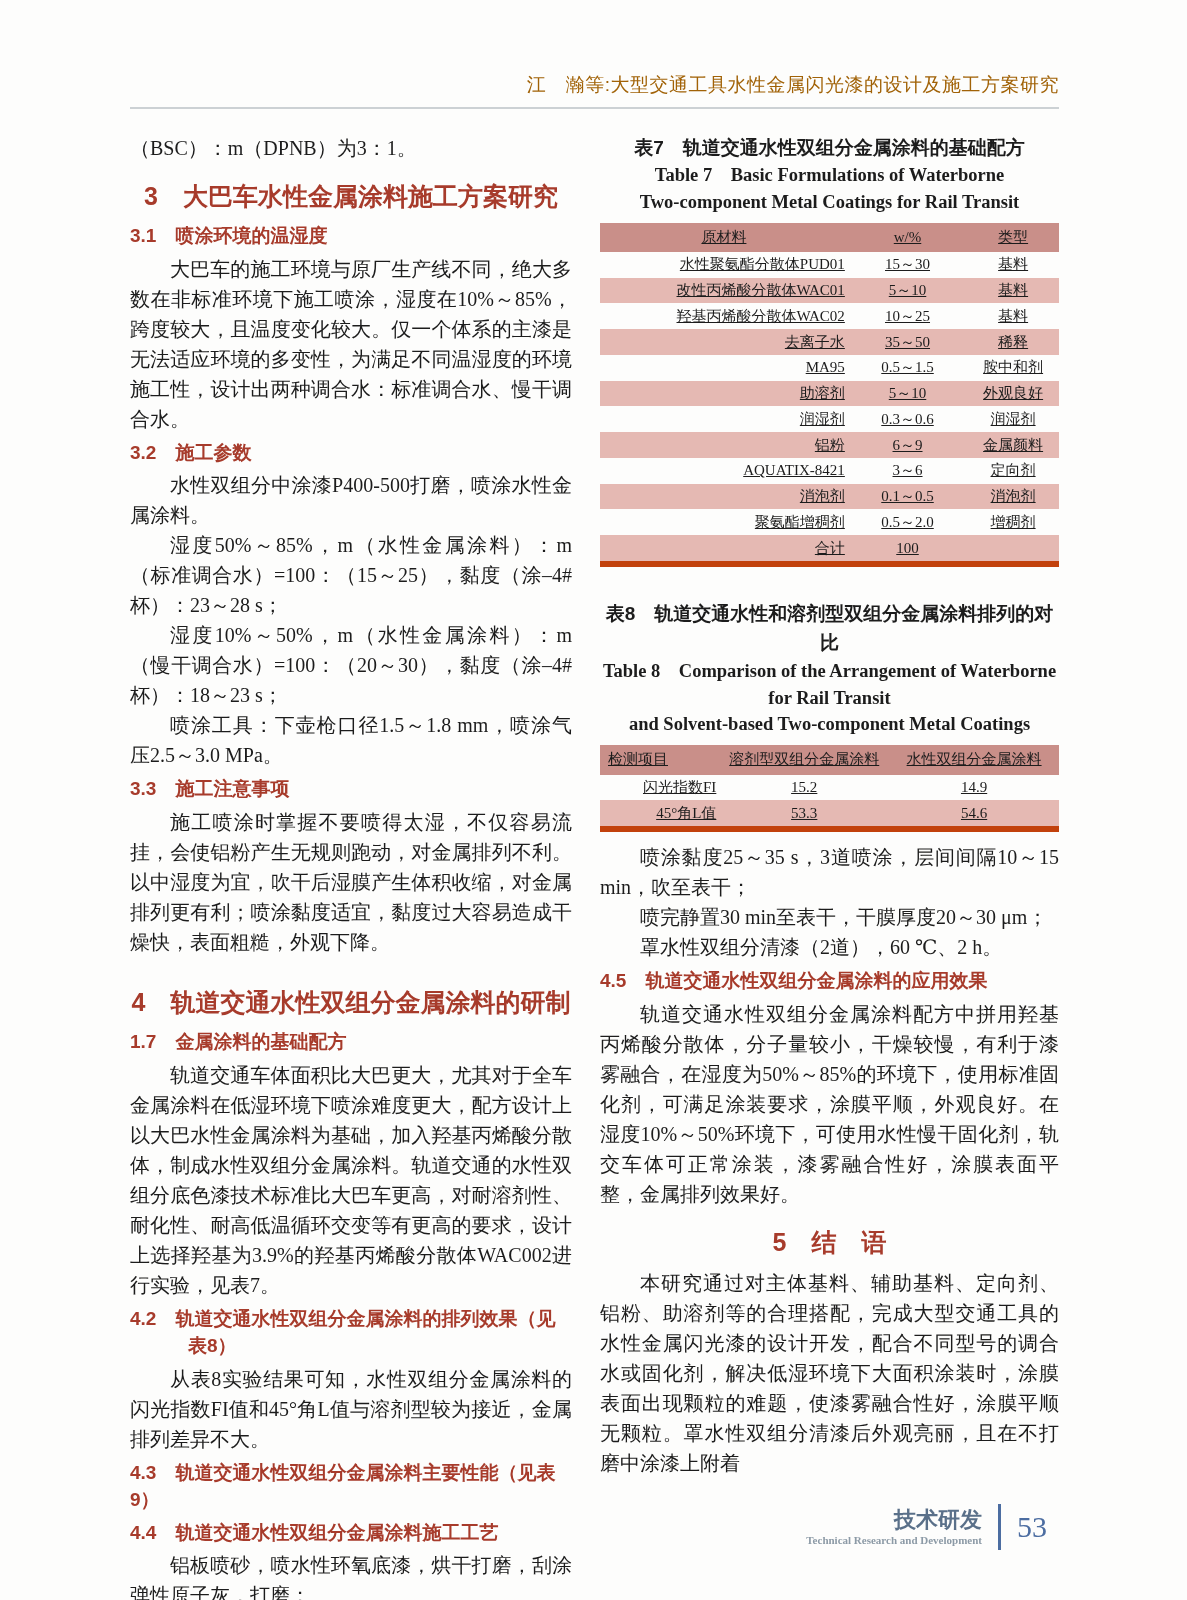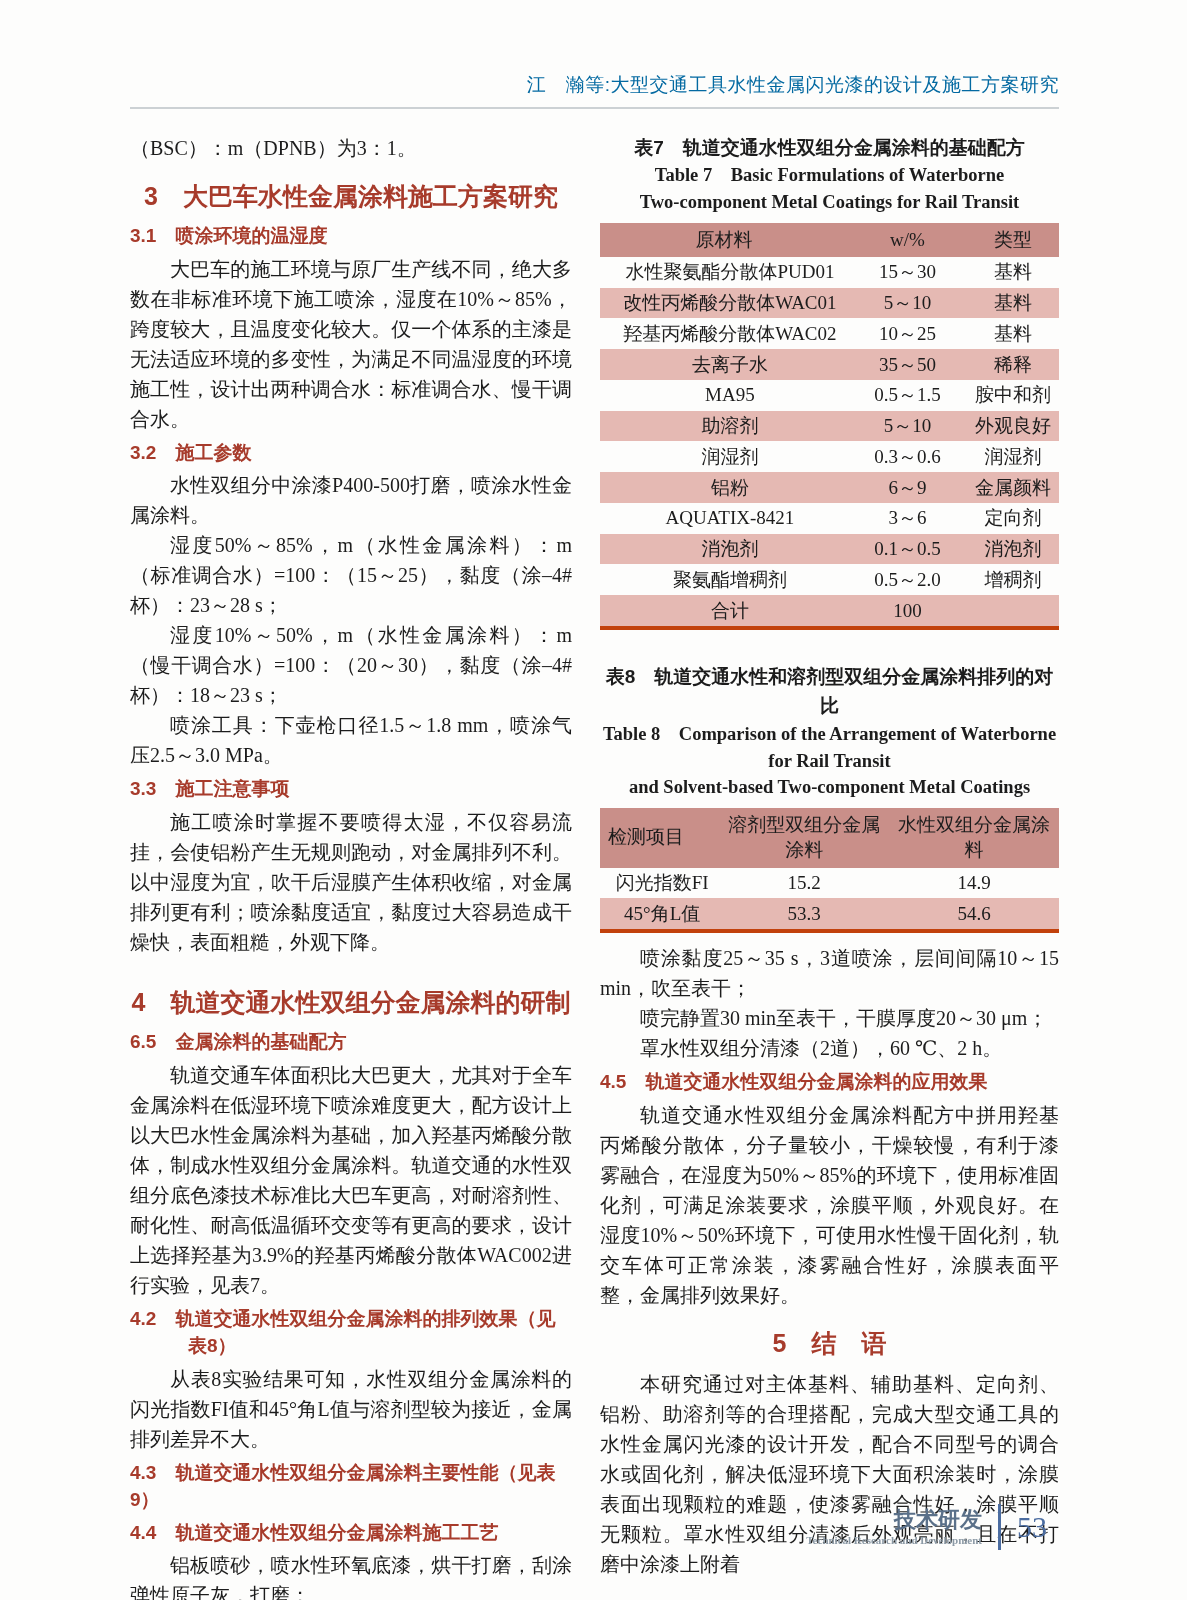--- a/index.html
+++ b/index.html
@@ -9,21 +9,21 @@
     background: #fdfdfc;
     position: relative;
     margin: 0 auto;
     font-family: "Liberation Serif", "DejaVu Serif", serif;
     color: #1c1c1c;
     padding: 72px 128px 0 130px;
     overflow: hidden;
   }
   .running-header {
     text-align: right;
-    color: #0369a1;
+    color: #a16207;
     font-family: "Liberation Sans", "DejaVu Sans", sans-serif;
     font-size: 19px;
     letter-spacing: 0.5px;
   }
   .header-rule {
     border-top: 2px solid #ccd1d4;
     margin-top: 9px;
   }
   .columns { display: flex; gap: 28px; margin-top: 24px; }
   .col-left  { width: 442px; }
@@ -64,33 +64,34 @@
   }
   .caption-en {
     font-family: "Liberation Serif", "DejaVu Serif", serif;
     font-weight: bold; font-size: 18.5px; line-height: 1.45;
   }
   .t8-caption { margin-top: 32px; }
 
   table.datatable {
     width: 100%;
     border-collapse: collapse;
-    font-size: 19px;
+    font-size: 15px;
     line-height: 1.25;
-    border-bottom: 4px solid #c2410c;
+    border-bottom: 6px solid #c2410c;
     margin-bottom: 4px;
+    text-decoration: underline;
   }
   .datatable th {
     background: #c98f89;
     font-weight: normal;
     padding: 5px 3px;
     text-align: center;
   }
   .datatable td { padding: 3.5px 3px; text-align: center; }
-  .datatable td:first-child { text-align: center; padding-left: 15px; margin-left: 44px; }
+  .datatable td:first-child { text-align: right; padding-left: 15px; margin-left: 44px; }
   .datatable tbody tr:nth-child(even) { background: #e5b9b3; }
   .table7 th:nth-child(1) { width: 54%; }
   .table7 th:nth-child(2) { width: 26%; }
   .table7 th:nth-child(3) { width: 20%; }
   .table8 th { line-height: 1.3; padding: 5px 2px; }
   .table8 th:nth-child(1) { width: 26%; text-align: left; padding-left: 8px; }
   .table8 th:nth-child(2) { width: 37%; }
   .table8 th:nth-child(3) { width: 37%; }
   .table8 td:first-child { padding-left: 8px; }
 
@@ -138,21 +139,21 @@
       <h3 class="sub-heading">3.2　施工参数</h3>
       <p class="body-text">水性双组分中涂漆P400-500打磨，喷涂水性金属涂料。</p>
       <p class="body-text">湿度50%～85%，m（水性金属涂料）：m（标准调合水）=100：（15～25），黏度（涂–4#杯）：23～28 s；</p>
       <p class="body-text">湿度10%～50%，m（水性金属涂料）：m（慢干调合水）=100：（20～30），黏度（涂–4#杯）：18～23 s；</p>
       <p class="body-text">喷涂工具：下壶枪口径1.5～1.8 mm，喷涂气压2.5～3.0 MPa。</p>
 
       <h3 class="sub-heading">3.3　施工注意事项</h3>
       <p class="body-text">施工喷涂时掌握不要喷得太湿，不仅容易流挂，会使铝粉产生无规则跑动，对金属排列不利。以中湿度为宜，吹干后湿膜产生体积收缩，对金属排列更有利；喷涂黏度适宜，黏度过大容易造成干燥快，表面粗糙，外观下降。</p>
 
       <h2 class="section-heading h4-extra">4　轨道交通水性双组分金属涂料的研制</h2>
-      <h3 class="sub-heading">6.5　金属涂料的基础配方</h3>
+      <h3 class="sub-heading">1.7　金属涂料的基础配方</h3>
       <p class="body-text">轨道交通车体面积比大巴更大，尤其对于全车金属涂料在低湿环境下喷涂难度更大，配方设计上以大巴水性金属涂料为基础，加入羟基丙烯酸分散体，制成水性双组分金属涂料。轨道交通的水性双组分底色漆技术标准比大巴车更高，对耐溶剂性、耐化性、耐高低温循环交变等有更高的要求，设计上选择羟基为3.9%的羟基丙烯酸分散体WAC002进行实验，见表7。</p>
 
       <h3 class="sub-heading hang">4.2　轨道交通水性双组分金属涂料的排列效果（见表8）</h3>
       <p class="body-text">从表8实验结果可知，水性双组分金属涂料的闪光指数FI值和45°角L值与溶剂型较为接近，金属排列差异不大。</p>
 
       <h3 class="sub-heading">4.3　轨道交通水性双组分金属涂料主要性能（见表9）</h3>
       <h3 class="sub-heading">4.4　轨道交通水性双组分金属涂料施工工艺</h3>
       <p class="body-text">铝板喷砂，喷水性环氧底漆，烘干打磨，刮涂弹性原子灰，打磨；</p>
 
     </div>

